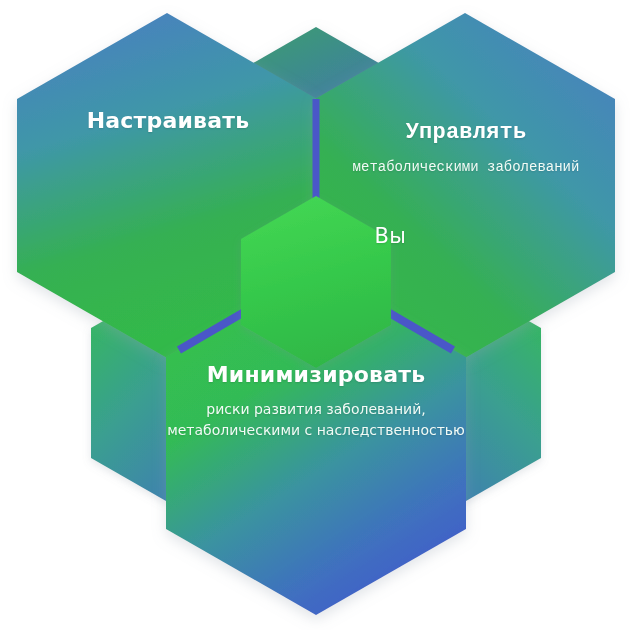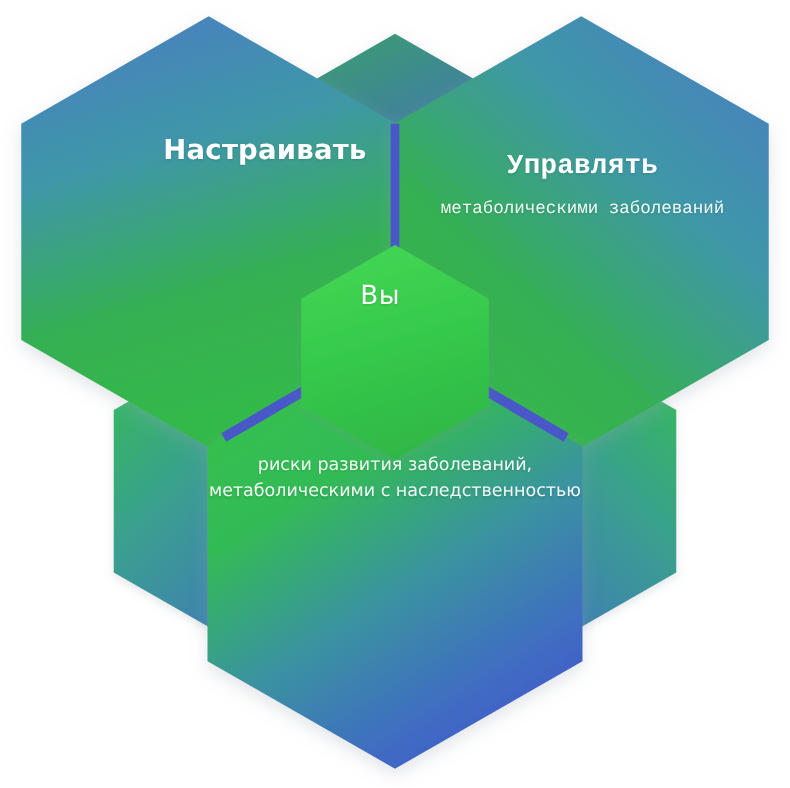--- a/index.html
+++ b/index.html
@@ -37,27 +37,27 @@
     margin-bottom:12px;
     white-space:nowrap;
   }
   .hex-body{
     font-size:14px;
     font-weight:400;
     line-height:1.5;
     color:#f2fbf6;
   }
   
-  #label-setup{ left:18px; top:108px; width:300px;padding-left:44px; }
+  #label-setup{ left:18px; top:108px; width:300px; }
   
   #label-manage{ left:318px; top:120px; width:296px;font-family:Liberation Mono, monospace; }
   
   #label-minimize{ left:166px; top:362px; width:300px; }
   
-  #label-center{ left:224px; top:222px; width:160px; }
+  #label-center{ left:246px; top:222px; width:160px;text-align:right; }
   #label-center .hex-title{
     font-size:21px;
     font-weight:500;
     line-height:1.35;
     margin-bottom:0;
     white-space:normal;
   }
 </style>
 </head>
 <body>
@@ -155,17 +155,18 @@
       <div class="hex-body">метаболическими заболеваний</div>
     </div>
 
     <div class="hex-label" id="label-center">
       <div class="hex-title">
         <span>Вы</span><br>
       </div>
     </div>
 
     <div class="hex-label" id="label-minimize">
+      <div class="hex-title">Минимизировать</div>
       <div class="hex-body">риски развития заболеваний, метаболическими с наследственностью</div>
     </div>
 
   </div>
 </div>
 
 </body></html>

